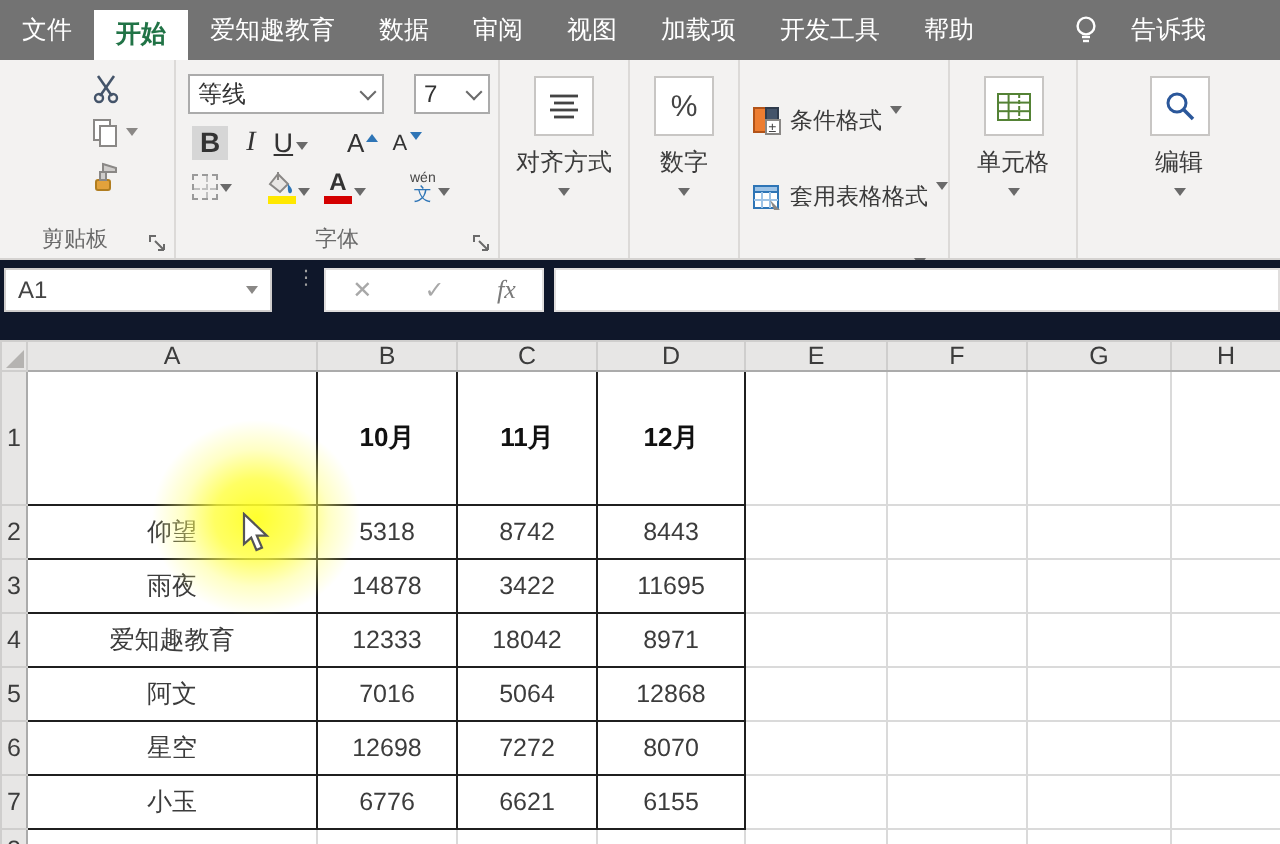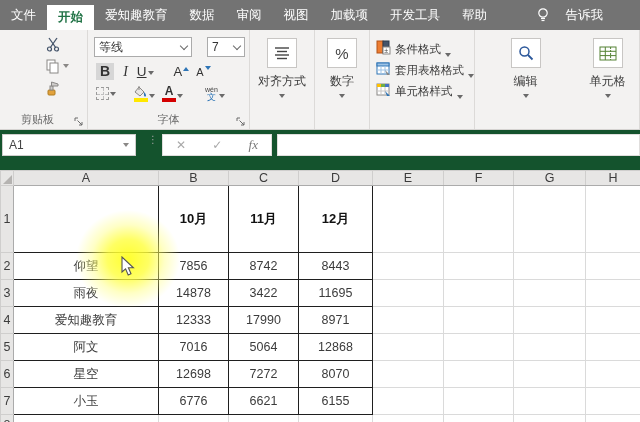--- a/index.html
+++ b/index.html
@@ -49,26 +49,26 @@
   .fontA { font-weight:bold; font-size:12px; color:#333; }
   .wen { font-size:7px; color:#444; } .wen2 { font-size:9px; color:#2e75b6; }
 
   .g-collapsed { display:flex; flex-direction:column; align-items:center; padding-top:8px; }
   .g-align { width:65px; } .g-number { width:55px; }
   .bigbox { width:30px; height:30px; background:#fff; border:1px solid #c8c6c4; display:flex; align-items:center; justify-content:center; }
   .g-collapsed .lbl { margin-top:5px; color:#3b3b3b; }
   .g-collapsed .dd { margin-top:4px; }
 
   .g-styles { width:105px; padding-top:6px; }
-  .style-item { display:flex; align-items:flex-end; gap:4px; height:21px; padding-left:6px; white-space:nowrap; color:#3b3b3b; font-size:11.5px; }
+  .style-item { display:flex; align-items:flex-start; gap:4px; height:21px; padding-left:6px; white-space:nowrap; color:#3b3b3b; font-size:11.5px;margin-top:17px; }
   .g-cells { width:64px; } .g-editing { width:64px; }
   .g-last { flex:1; border-right:none; }
 
   
-  .fbar { position:absolute; left:0; top:130px; width:640px; height:40px; background:#14532d; }
+  .fbar { position:absolute; left:0; top:130px; width:640px; height:40px; background:#0f172a; }
   .namebox { position:absolute; left:2px; top:4px; width:134px; height:22px; background:#fff; border:1px solid #d0cecd; display:flex; align-items:center; padding:0 6px; justify-content:space-between; color:#444; }
   .vdots { position:absolute; left:148px; top:8px; color:#a0a0a0; font-size:10px; letter-spacing:0; line-height:4px; }
   .fxbtns { position:absolute; left:162px; top:4px; width:110px; height:22px; background:#fff; border:1px solid #e0dedd; display:flex; align-items:center; justify-content:space-around; color:#a8a8a8; }
   .fxbtns .fx { font-style:italic; font-family:"Liberation Serif","DejaVu Serif",serif; color:#7a7a7a; font-size:13px; }
   .finput { position:absolute; left:277px; top:4px; right:0; height:22px; background:#fff; border:1px solid #e0dedd; }
 
   
   .grid { position:absolute; left:0; top:170px; width:640px; height:252px; overflow:hidden; background:#fff; }
   table.sheet { border-collapse:collapse; table-layout:fixed; width:640px; }
   .sheet td { padding:0; overflow:hidden; white-space:nowrap; font-size:12.5px; color:#3c3c3c; text-align:center; vertical-align:middle; }
@@ -276,42 +276,42 @@
             <line x1="5" y1="5" x2="5" y2="13" stroke="#c8c6c4"></line>
             <line x1="9" y1="5" x2="9" y2="13" stroke="#c8c6c4"></line>
             <path d="M9 9 L14 14 L11 14 Z" fill="#2e75b6"></path>
           </svg>
       </span>
       <span>单元格样式</span>
       <span class="dd"></span>
     </div>
   </div>
 
-  <div class="group g-collapsed g-editing g-last">
-    <span class="bigbox">
-      <svg width="16" height="16" viewBox="0 0 16 16">
-          <circle cx="6.5" cy="6.5" r="4.5" fill="none" stroke="#2b579a" stroke-width="1.5"></circle>
-          <line x1="10" y1="10" x2="14.5" y2="14.5" stroke="#2b579a" stroke-width="1.8"></line>
-        </svg>
-    </span>
-    <span class="lbl">编辑</span>
-    <span class="dd"></span>
-  </div>
-
   <div class="group g-collapsed g-cells">
     <span class="bigbox">
       <svg width="18" height="15" viewBox="0 0 18 15">
           <rect x="1" y="1" width="16" height="13" fill="#fff" stroke="#548235"></rect>
           <line x1="1" y1="5.3" x2="17" y2="5.3" stroke="#548235"></line>
           <line x1="1" y1="9.6" x2="17" y2="9.6" stroke="#548235"></line>
           <line x1="6.3" y1="1" x2="6.3" y2="14" stroke="#548235"></line>
           <line x1="11.6" y1="1" x2="11.6" y2="14" stroke="#548235" stroke-dasharray="2 1"></line>
         </svg>
     </span>
     <span class="lbl">单元格</span>
+    <span class="dd"></span>
+  </div>
+
+  <div class="group g-collapsed g-editing g-last">
+    <span class="bigbox">
+      <svg width="16" height="16" viewBox="0 0 16 16">
+          <circle cx="6.5" cy="6.5" r="4.5" fill="none" stroke="#2b579a" stroke-width="1.5"></circle>
+          <line x1="10" y1="10" x2="14.5" y2="14.5" stroke="#2b579a" stroke-width="1.8"></line>
+        </svg>
+    </span>
+    <span class="lbl">编辑</span>
     <span class="dd"></span>
   </div>
 </div>
 
 <div class="fbar">
   <div class="namebox">
     <span>A1</span>
     <span class="dd" style="border-top-color:#8a8886"></span>
   </div>
   <div class="vdots">⋮</div>
@@ -355,21 +355,21 @@
       <td class="tbl mon">11月</td>
       <td class="tbl mon">12月</td>
       <td class="cell"></td>
           <td class="cell"></td>
           <td class="cell"></td>
           <td class="cell"></td>
     </tr>
     <tr style="height:27px">
       <td class="hdr rowh">2</td>
       <td class="tbl">仰望</td>
-      <td class="tbl">7856</td>
+      <td class="tbl">5318</td>
       <td class="tbl">8742</td>
       <td class="tbl">8443</td>
       <td class="cell"></td>
           <td class="cell"></td>
           <td class="cell"></td>
           <td class="cell"></td>
     </tr>
     <tr style="height:27px">
       <td class="hdr rowh">3</td>
       <td class="tbl">雨夜</td>
@@ -378,21 +378,21 @@
       <td class="tbl">11695</td>
       <td class="cell"></td>
           <td class="cell"></td>
           <td class="cell"></td>
           <td class="cell"></td>
     </tr>
     <tr style="height:27px">
       <td class="hdr rowh">4</td>
       <td class="tbl">爱知趣教育</td>
       <td class="tbl">12333</td>
-      <td class="tbl">17990</td>
+      <td class="tbl">18042</td>
       <td class="tbl">8971</td>
       <td class="cell"></td>
           <td class="cell"></td>
           <td class="cell"></td>
           <td class="cell"></td>
     </tr>
     <tr style="height:27px">
       <td class="hdr rowh">5</td>
       <td class="tbl">阿文</td>
       <td class="tbl">7016</td>

